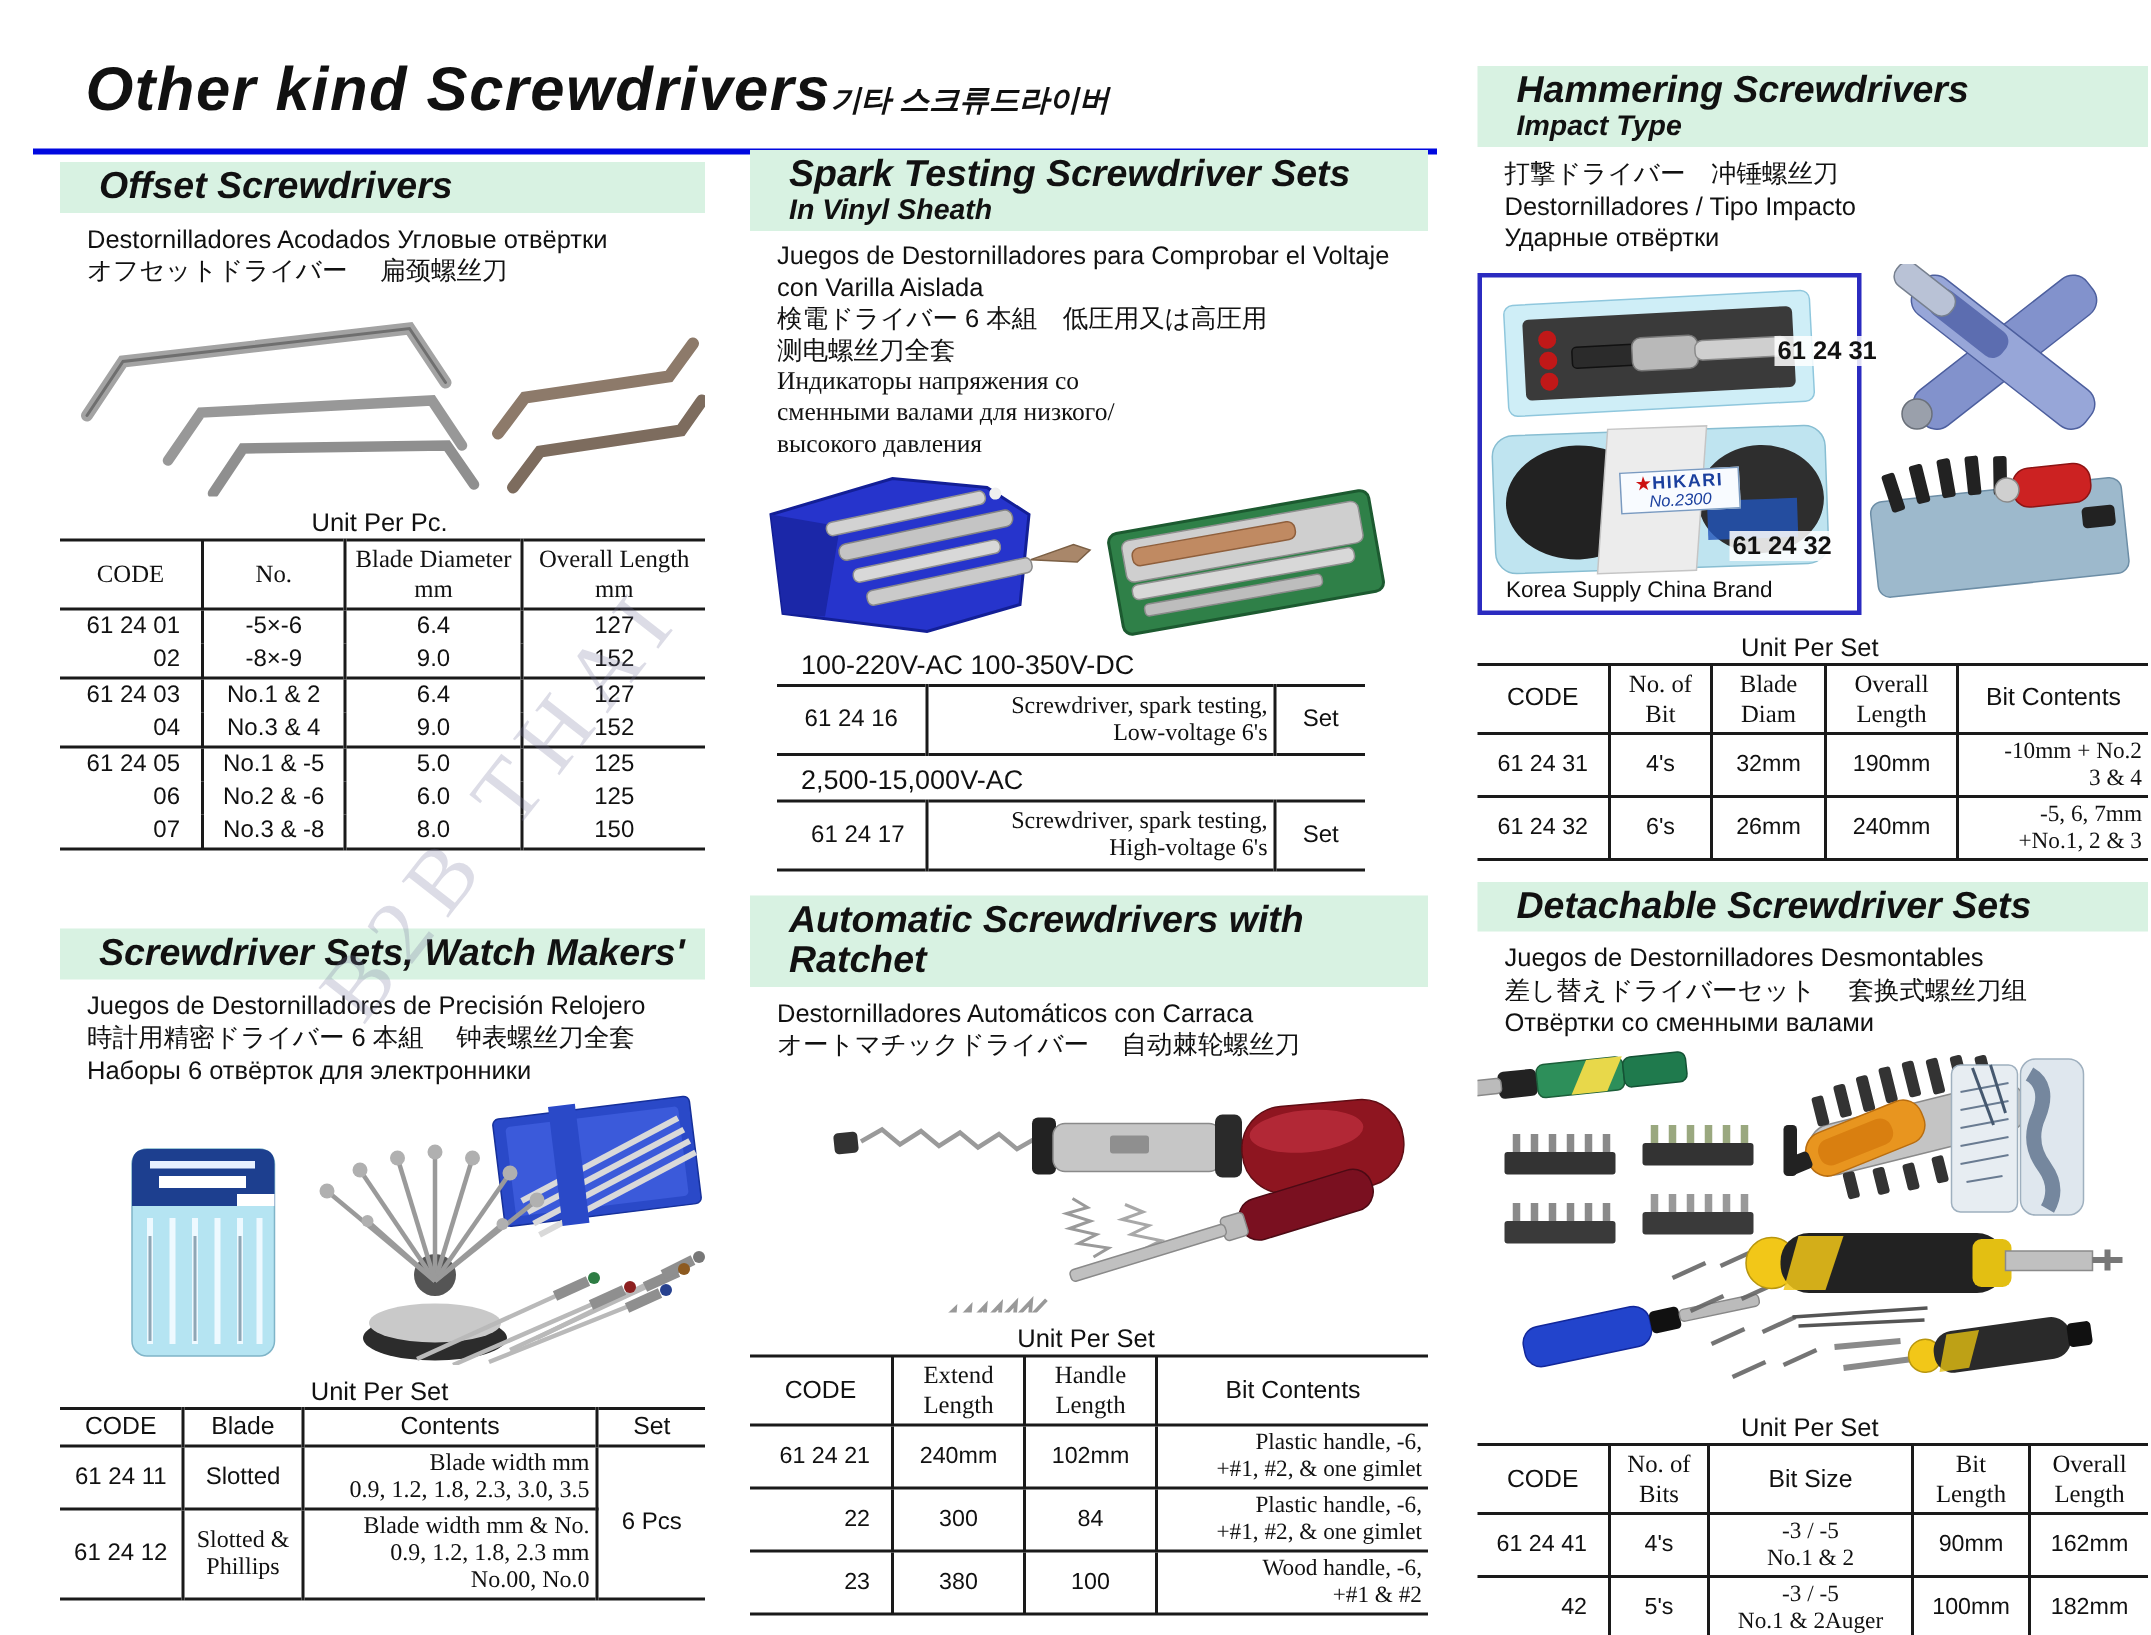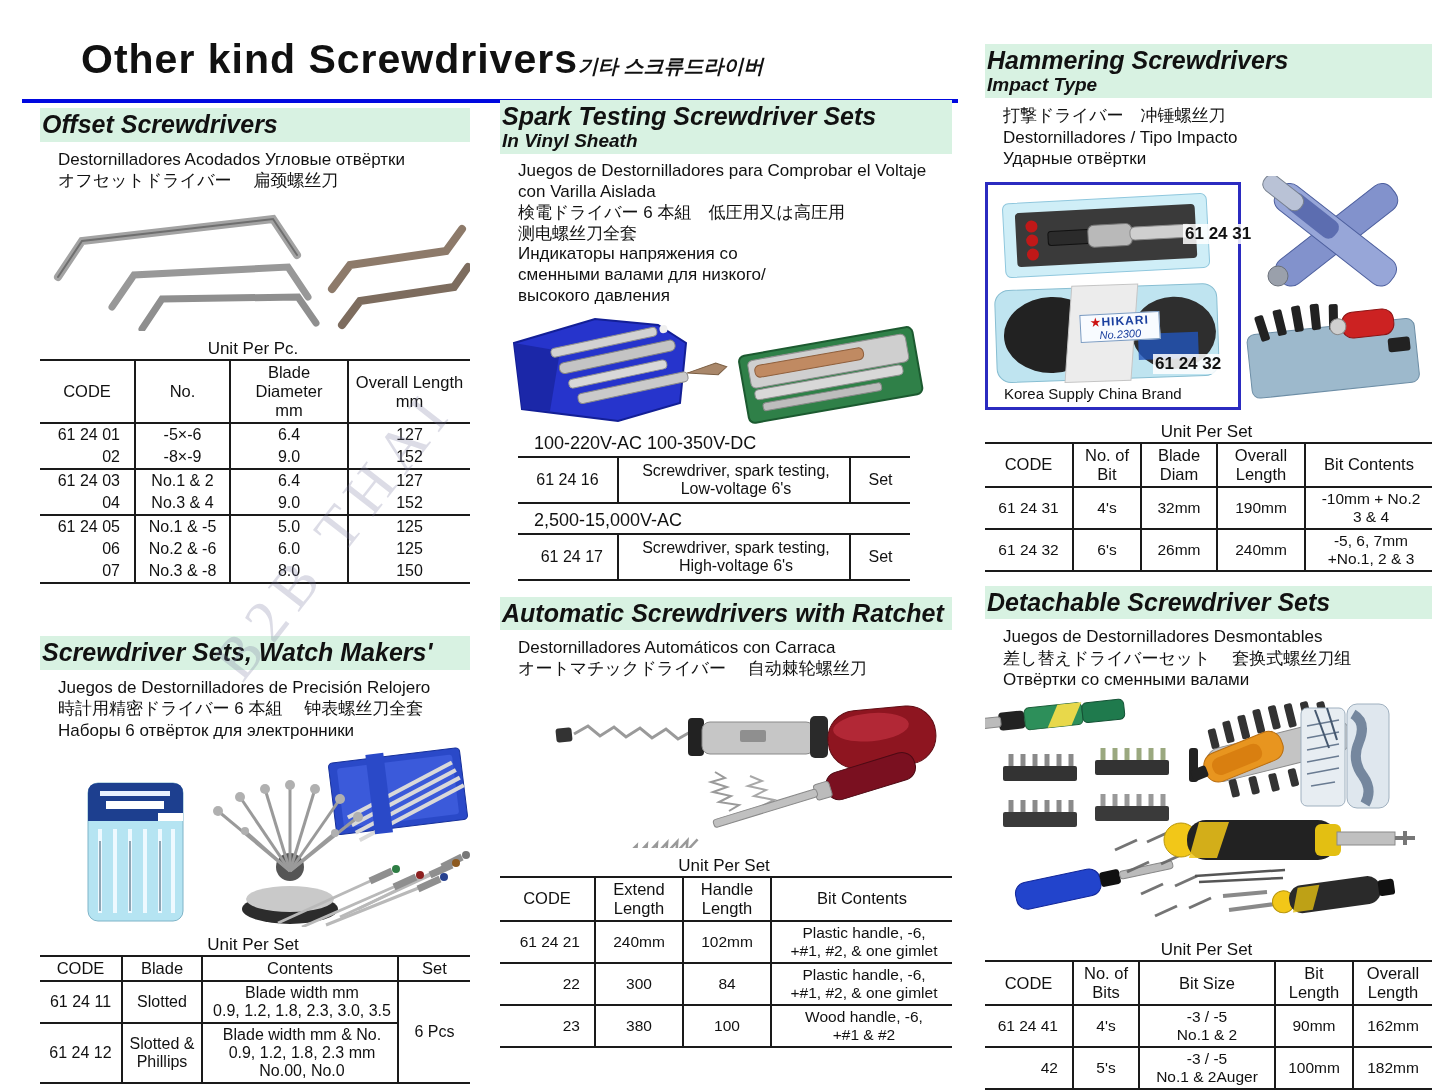--- a/index.html
+++ b/index.html
@@ -1,46 +1,46 @@
 <!DOCTYPE html>
 <html><head>
 <meta charset="utf-8">
 <style>
   html,body{margin:0;padding:0;background:#fff;}
   .page{position:relative;width:1434px;height:1090px;background:#fff;overflow:hidden;
         font-family:"Liberation Sans",sans-serif;color:#111;}
   
   .title{position:absolute;left:57px;top:36px;white-space:nowrap;}
-  .title .en{font-size:41px;font-weight:bold;letter-spacing:1px;margin-left:24px;}
+  .title .en{font-size:41px;font-weight:bold;font-style:italic;letter-spacing:1px;}
   .title .ko{font-size:20px;font-weight:bold;font-style:italic;}
   .rule{position:absolute;left:22px;top:99px;width:936px;height:4px;background:#0008e0;}
   
   .col{position:absolute;}
   .col-l{left:40px;top:108px;width:430px;}
   .col-m{left:500px;top:100px;width:452px;}
   .col-r{left:985px;top:44px;width:447px;}
   
-  .sec{background:#d8f2e2;font-weight:bold;font-style:italic;padding:3px 8px 3px 2px;}
+  .sec{background:#d8f2e2;font-weight:bold;font-style:italic;padding:3px 8px 3px 26px;}
   .sec .l1{font-size:25px;line-height:1.1;display:block;}
   .sec .l2{font-size:19px;line-height:1.1;display:block;}
   .sub{padding-left:18px;margin-top:7px;font-size:17px;line-height:1.26;}
   .sub div{margin:0;}
   .unit{font-size:17px;text-align:center;padding-right:4px;margin-top:8px;}
   
   table{border-collapse:collapse;width:100%;font-size:16px;table-layout:fixed;}
   th{font-weight:normal;font-size:16.5px;}
   th,td{padding:2px 4px;text-align:center;vertical-align:middle;}
   td+td,th+th{border-left:2px solid #1a1a1a;}
   thead tr{border-top:2px solid #1a1a1a;border-bottom:2px solid #1a1a1a;}
   table{border-bottom:2px solid #1a1a1a;}
   tr.sep{border-top:2px solid #1a1a1a;}
-  .pre{white-space:pre-line;}
+  .pre{white-space:pre-line;font-family:Liberation Serif, serif;}
   .code{font-weight:normal;}
   .r{text-align:right;padding-right:14px;}
-  .lft{text-align:center;padding-left:8px;border-radius:14px;}
+  .lft{text-align:right;padding-left:8px;border-radius:14px;}
   .minitbl{width:392px;margin-left:18px;}
   .minitbl td{height:40px;}
   .volt{font-size:18px;padding-left:34px;margin:6px 0 2px 0;}
   
   .photo{display:block;}
   .hframe{position:absolute;left:0;top:6px;width:250px;height:222px;border:3px solid #2b2bc0;background:#fff;}
   .hphotos{position:relative;height:238px;margin-top:6px;}
   .pcode{position:absolute;font-weight:bold;font-size:17px;background:rgba(255,255,255,.85);padding:0 2px;}
   .caption{position:absolute;left:16px;top:200px;font-size:15px;}
   .wmark{position:absolute;left:150px;top:480px;width:400px;font-size:60px;font-family:"Liberation Serif",serif;

